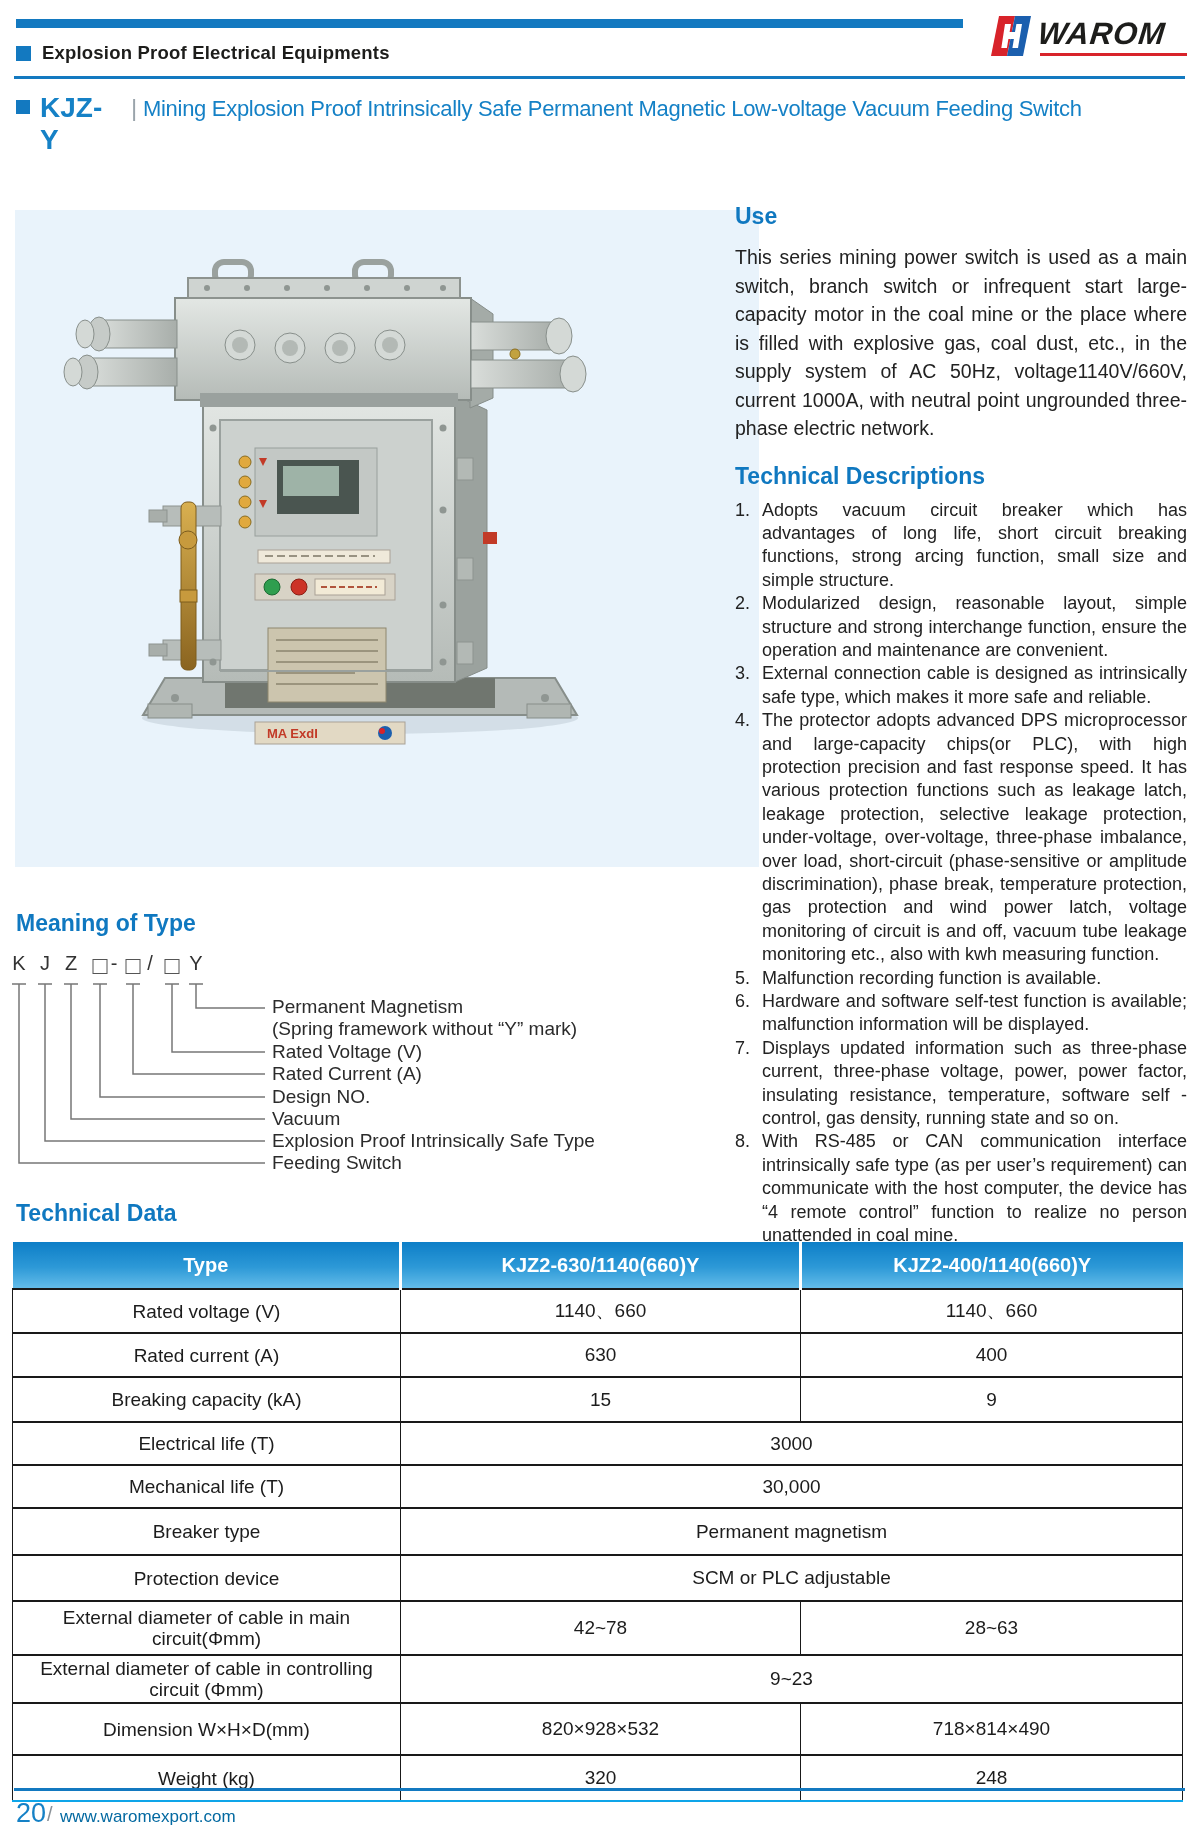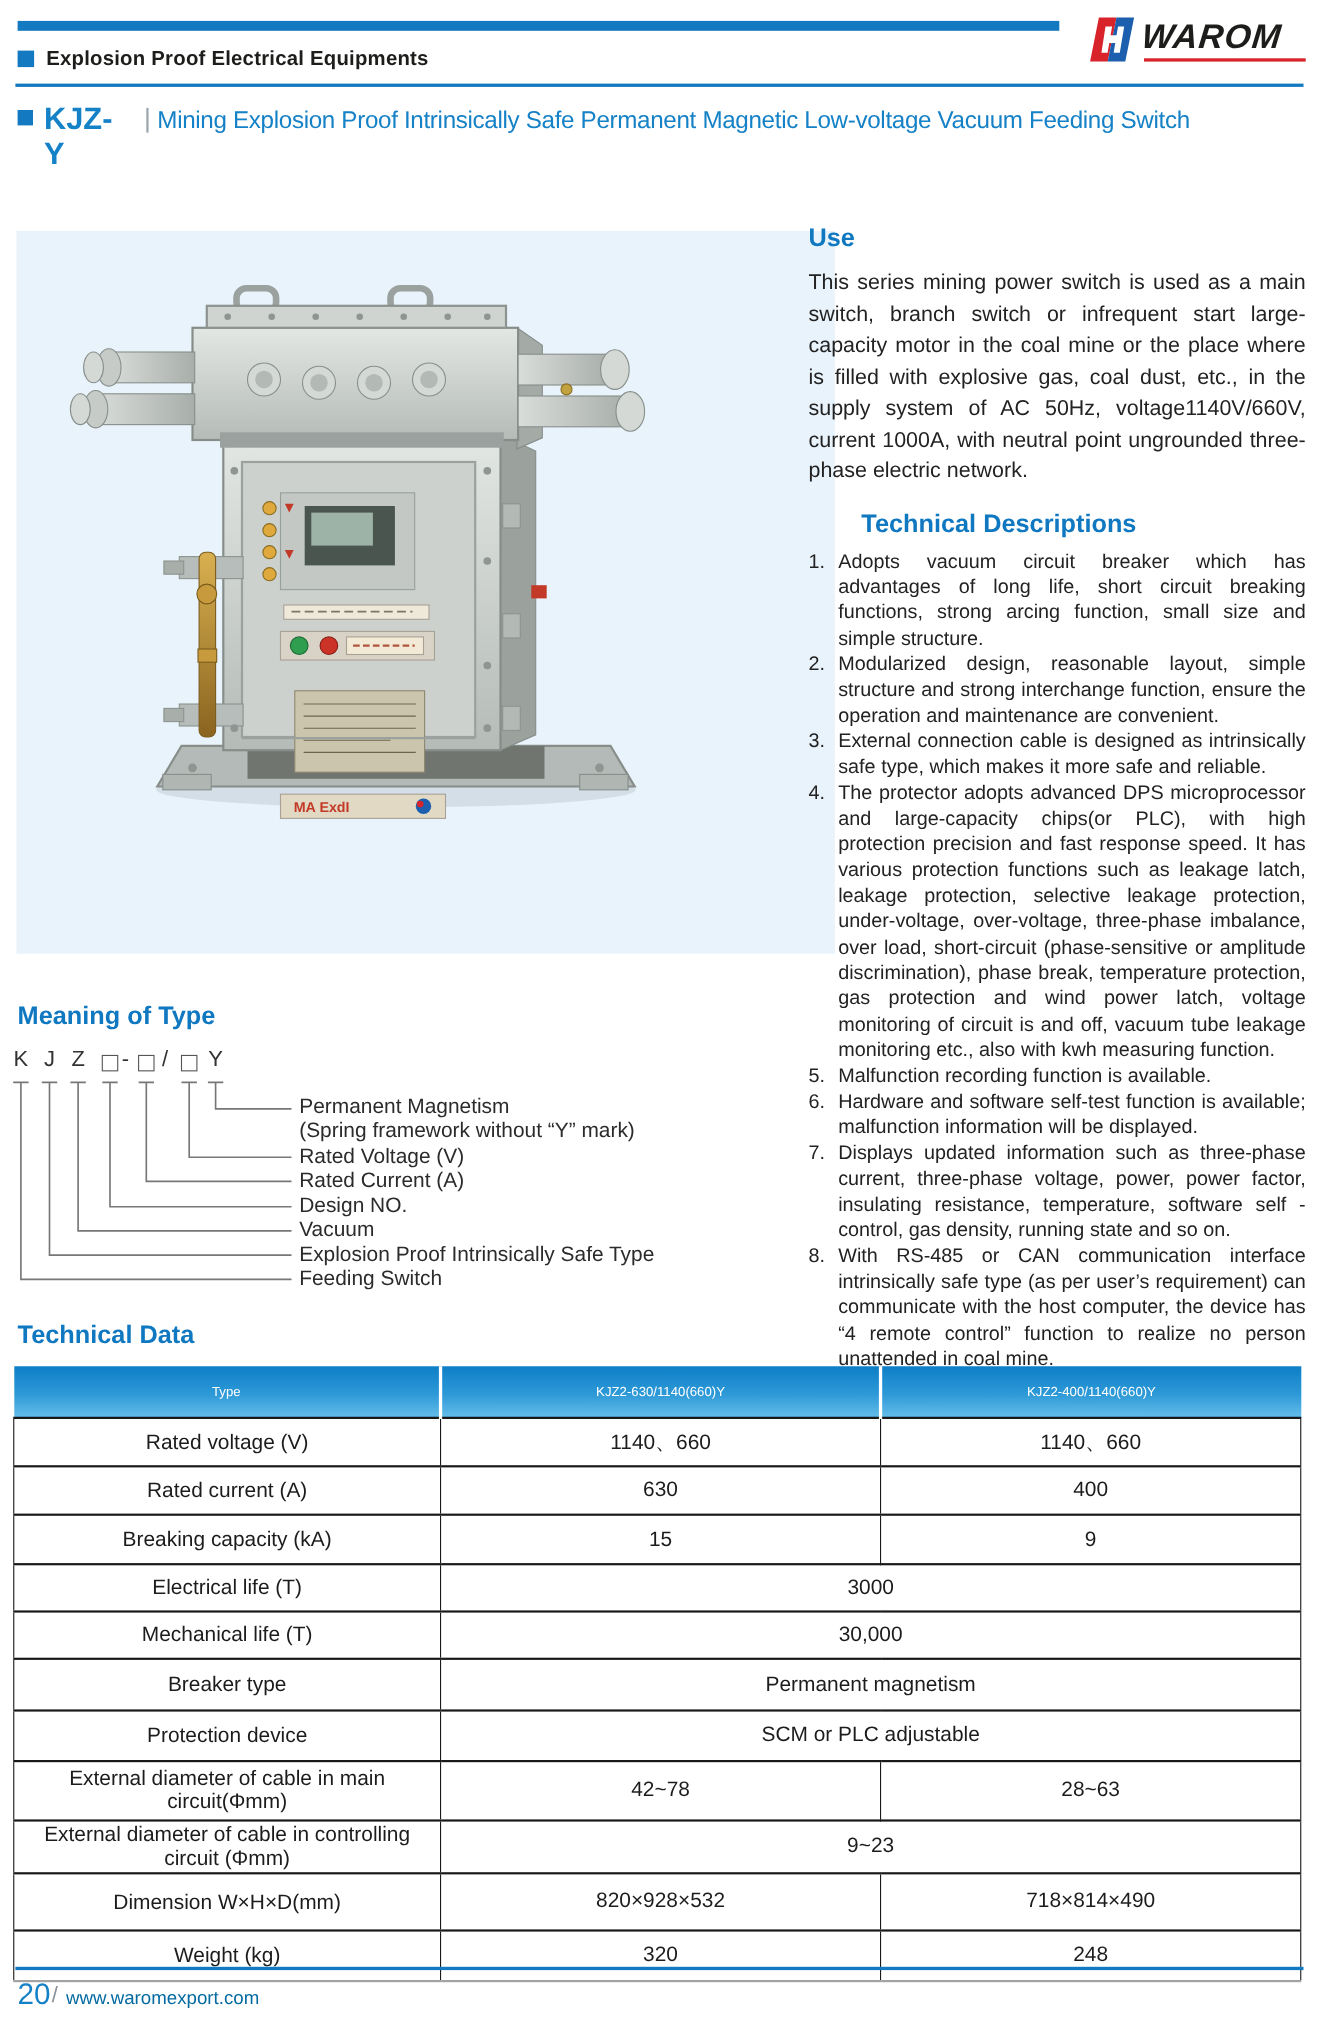--- a/index.html
+++ b/index.html
@@ -20,42 +20,42 @@
   .product-code{position:absolute;left:24px;top:0;font-size:28px;font-weight:bold;color:#1581c6;}
   .title-sep{position:absolute;left:115px;top:2px;font-size:24px;color:#9aa4ab;font-weight:300;}
   .product-title{position:absolute;left:127px;top:4px;width:1060px;font-size:22px;color:#1581c6;
                  white-space:nowrap;letter-spacing:-0.3px;}
   
   .photo-box{position:absolute;left:15px;top:210px;width:744px;height:657px;background:#e9f3fb;}
   
   .rightcol{position:absolute;left:735px;top:203px;width:452px;}
   .h-blue{font-size:23px;font-weight:bold;color:#0f78c0;margin:0;}
   .use-body{margin:13px 0 0 0;font-size:19.5px;line-height:28.5px;text-align:justify;color:#222;}
-  .h-blue.second{margin-top:20px;margin-left:48px;}
+  .h-blue.second{margin-top:20px;}
   .desc-list{margin:9px 0 0 0;padding:0;list-style:none;}
   .desc-list li{display:flex;font-size:18px;line-height:23.4px;color:#222;}
   .desc-list .num{width:27px;flex:none;}
   .desc-list .txt{flex:1;text-align:justify;}
   
   .meaning-h{position:absolute;left:16px;top:910px;}
   .code-token{position:absolute;font-size:20px;color:#333;transform:translateX(-50%);}
   .code-box{position:absolute;width:13px;height:13px;border:1.6px solid #555;transform:translateX(-50%);
             background:transparent;}
   .tree-svg{position:absolute;left:0;top:950px;}
   .mt-label{position:absolute;left:272px;font-size:19px;line-height:22px;color:#2b2b2b;white-space:nowrap;}
   
   .tdata-h{position:absolute;left:16px;top:1200px;}
   .tdata{position:absolute;left:12px;top:1242px;width:1170px;border-collapse:collapse;table-layout:fixed;}
   .tdata th{background:linear-gradient(180deg,#0d7ec7 0%,#2d99d7 55%,#63bce9 100%);
-            color:#fff;font-size:12px;font-weight:normal;height:44px;}
+            color:#fff;font-size:20px;font-weight:bold;height:44px;}
   .tdata th + th{border-left:3px solid #ffffff;}
   .tdata td{border-top:2px solid #191919;border-right:1.5px solid #191919;text-align:center;
             font-size:19px;color:#1c1c1c;padding:2px 6px;}
   .tdata td:first-child{border-left:1.5px solid #191919;}
-  .tdata tr:last-child td{border-bottom:2px solid #a3a3a3;}
+  .tdata tr:last-child td{border-bottom:2px solid #0ea5e9;}
   .tdata td.lbl{line-height:21px;}
   
   .foot-rule{position:absolute;left:14px;top:1788px;width:1171px;height:2.5px;background:#1379c0;}
   .foot-page{position:absolute;left:16px;top:1798px;font-size:27px;color:#1581c6;}
   .foot-sep{position:absolute;left:47px;top:1803px;font-size:20px;color:#8b9298;}
   .foot-site{position:absolute;left:60px;top:1807px;font-size:17px;color:#0369a1;}
 </style>
 </head>
 <body>
 

